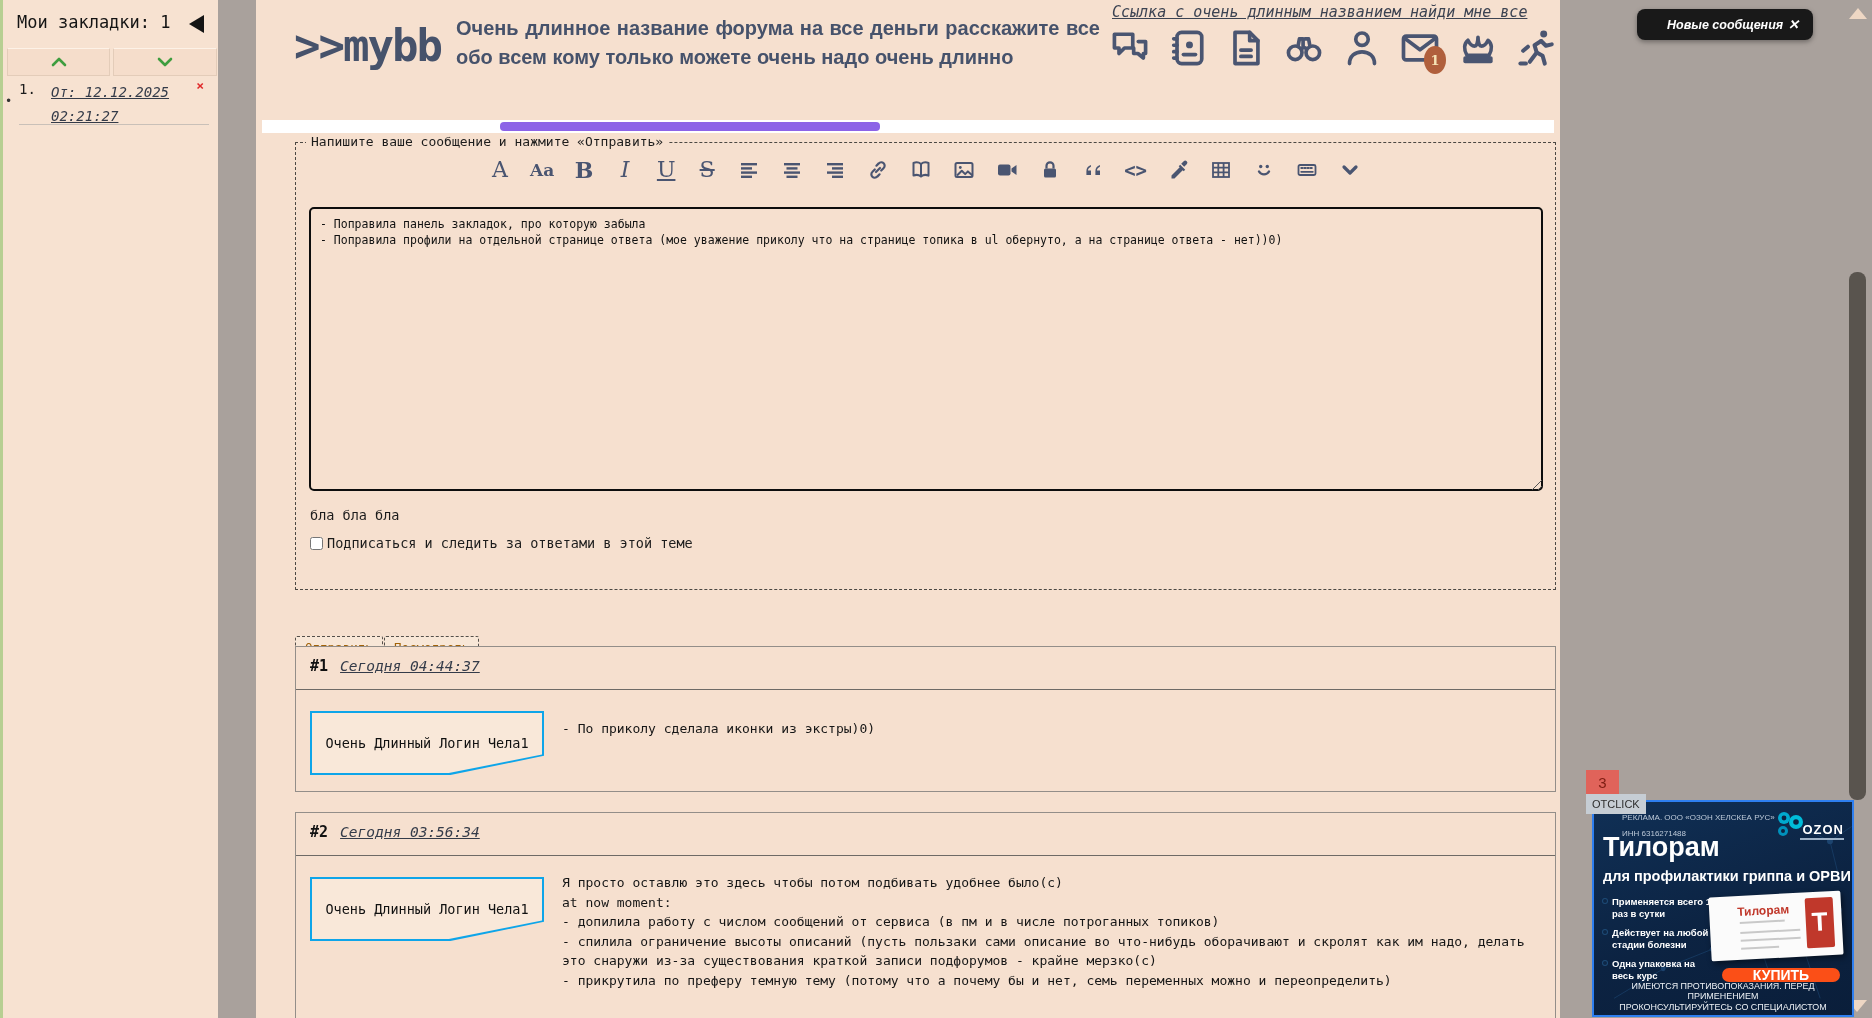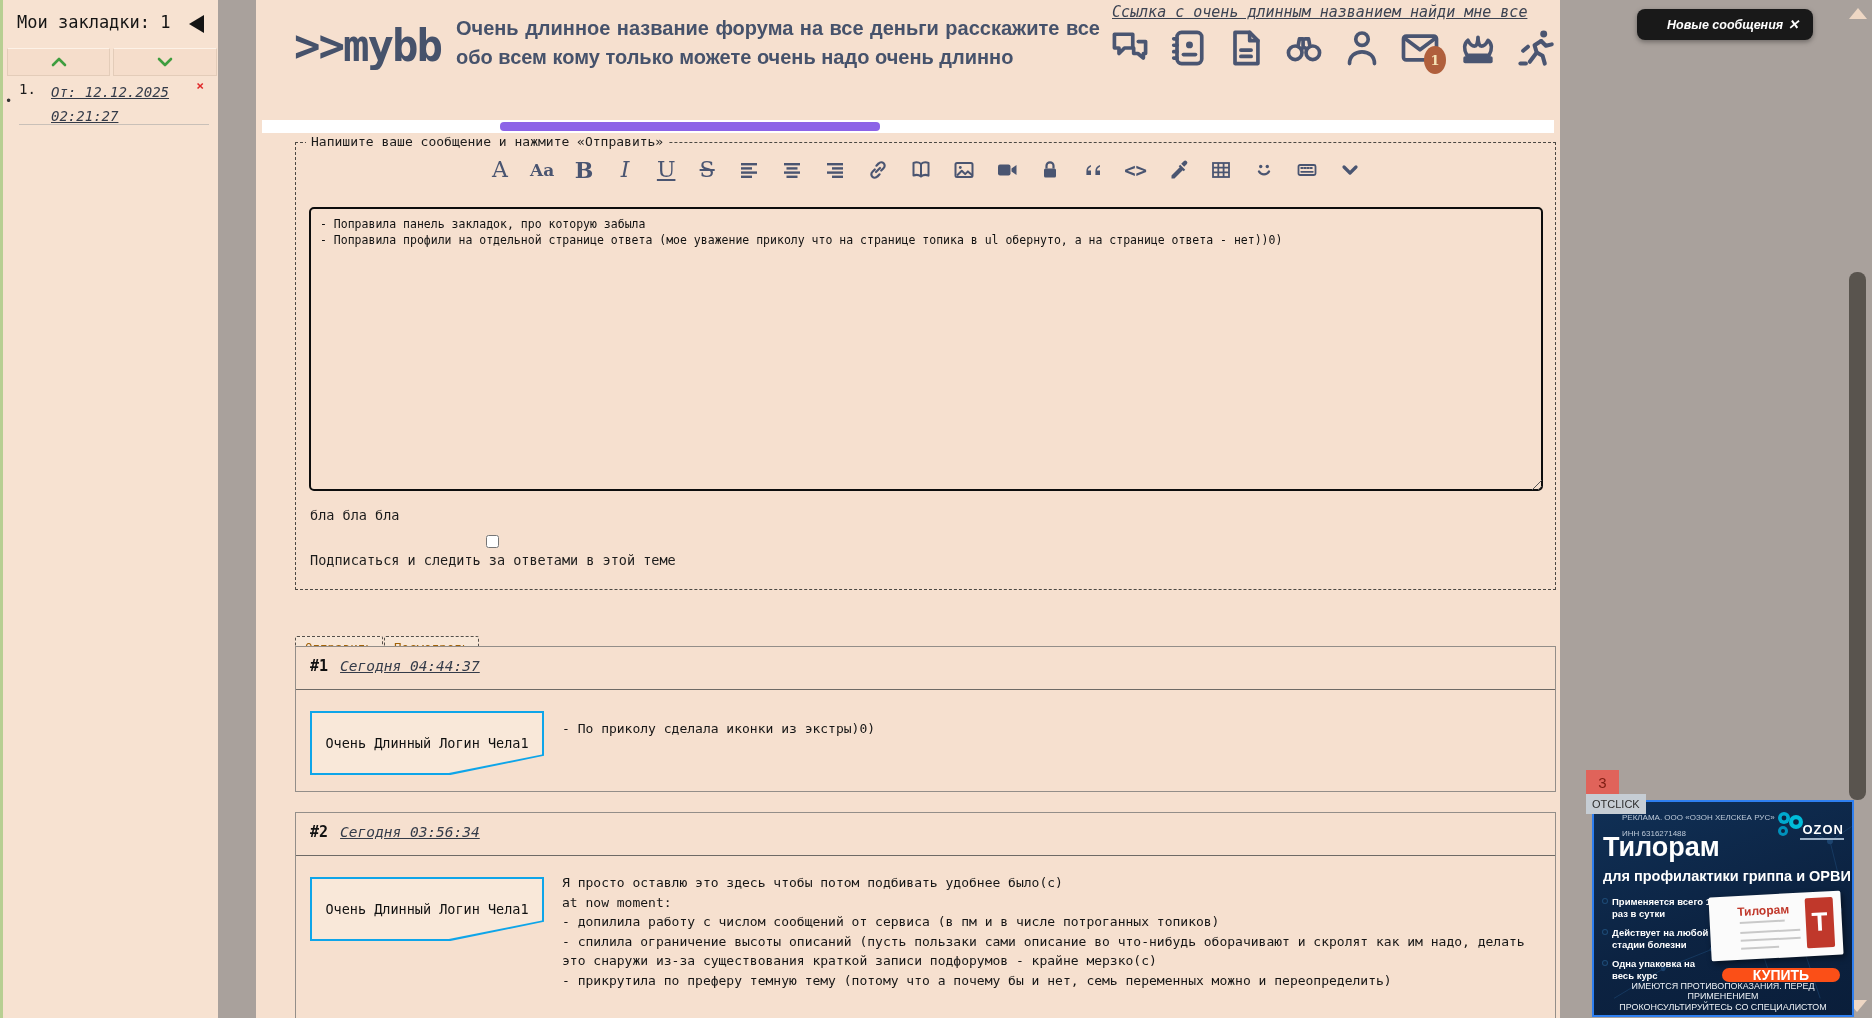--- a/index.html
+++ b/index.html
@@ -44,21 +44,21 @@
   .tglyph { font-family:"DejaVu Serif", serif; font-size:22px; color:#4a5571; line-height:1; }
   .tglyph.b { font-weight:bold; } .tglyph.i { font-style:italic; }
   .tglyph.u { text-decoration:underline; } .tglyph.s { text-decoration:line-through; }
   .tglyph.sm { font-size:17px; font-weight:bold; }
   .tglyph.code { font-family:"DejaVu Sans Mono", monospace; font-size:19px; font-weight:bold; }
   .tbtn svg { width:24px; height:24px; display:block; }
   #msg-box { position:absolute; left:13px; top:64px; width:1234px; height:284px; background:transparent; border:2px solid #0d0d0d; border-radius:5px; font-family:"DejaVu Sans Mono", monospace; font-size:11.5px; line-height:16px; color:#111; padding:7px 9px; resize:none; outline:none; white-space:pre-wrap; }
   #grip { position:absolute; left:1233px; top:334px; width:13px; height:13px; pointer-events:none;
     background:repeating-linear-gradient(135deg, transparent 0 3px, #555 3px 4px); clip-path:polygon(100% 0,100% 100%,0 100%); }
   #sig { position:absolute; left:14px; top:364px; font-size:13.5px; }
-  #subscribe { position:absolute; left:14px; top:392px; font-size:13.5px; display:flex; align-items:center; gap:4px;flex-direction:column; }
+  #subscribe { position:absolute; left:14px; top:392px; font-size:13.5px; display:flex; align-items:center; gap:4px; }
   #subscribe input { width:13px; height:13px; accent-color:#555; background:#fff; }
 
   .form-btn { position:absolute; top:636px; height:22px; background:#f8e7d7; border:1px dashed #55504b; border-radius:2px; font-family:"DejaVu Sans Mono", monospace; font-size:12.5px; color:#a16207; padding:0 9px; cursor:pointer; }
   #btn-submit { left:39px; }
   #btn-preview { left:128px; }
 
   
   .post { position:absolute; left:39px; width:1261px; background:#f6e0cf; border:1px solid #938e89; }
   #post1 { top:646px; height:146px; }
   #post2 { top:812px; height:240px; }

